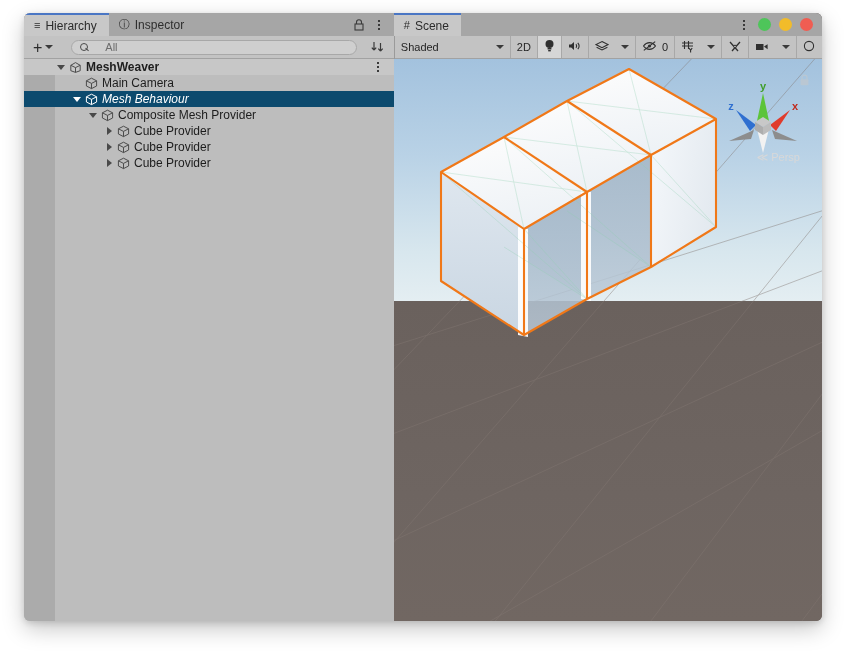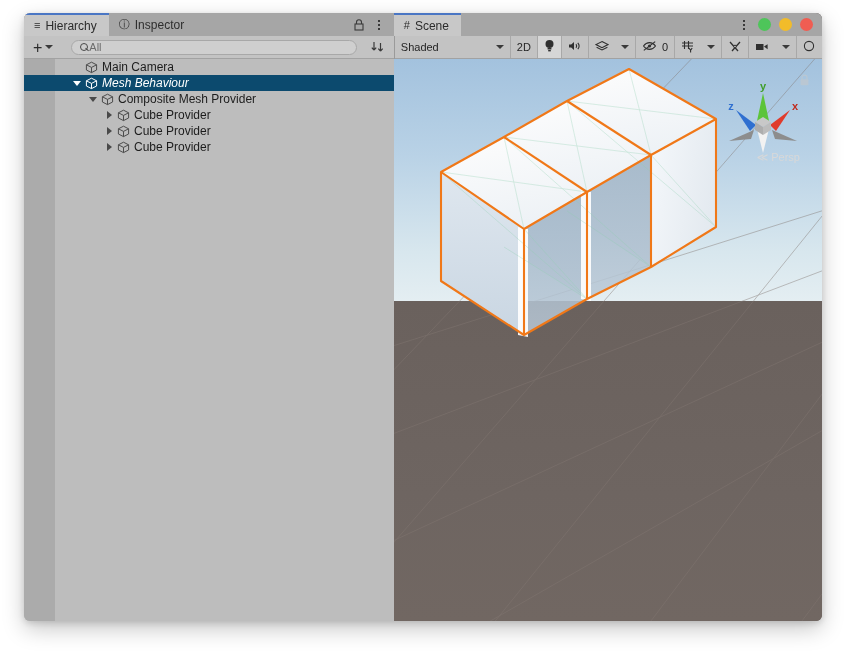--- a/index.html
+++ b/index.html
@@ -73,21 +73,21 @@
     width: 0; height: 0;
     border-left: 4px solid transparent; border-right: 4px solid transparent;
     border-top: 4px solid #3a3a3a;
   }
   .search-wrap {
     flex: 1; height: 15px;
     background: #cfcfcf;
     border: 1px solid #a8a8a8;
     border-radius: 8px;
     display: flex; align-items: center;
-    padding: 0 8px; gap: 0;
+    padding: 0 8px; gap: 16px;
     margin-left: 10px; margin-right: 6px;
   }
   .search-icon {
     width: 9px; height: 9px; position: relative; flex: none;
   }
   .search-icon::before {
     content: ""; position: absolute; left: 0; top: 0;
     width: 6px; height: 6px; border: 1.2px solid #4a4a4a; border-radius: 50%;
   }
   .search-icon::after {
@@ -255,20 +255,40 @@
         <svg width="15" height="14" viewBox="0 0 15 14">
           <path d="M4 2 L4 10 M4 10 L1.8 7.6 M4 10 L6.2 7.6" fill="none" stroke="#3a3a3a" stroke-width="1.2"></path>
           <path d="M10.5 3 L10.5 11 M10.5 11 L8.3 8.6 M10.5 11 L12.7 8.6" fill="none" stroke="#3a3a3a" stroke-width="1.2"></path>
         </svg>
       </div>
     </div>
 
     <div class="tree-area">
       <div class="gutter"></div>
       <div class="tree" id="tree-root">
+          <div class="row root">
+            <span style="width: 31px; flex: 0 0 auto;"></span>
+            <span class="twisty">
+              <span class="tri-down"></span>
+            </span>
+            <span class="obj-icon">
+              <svg width="13" height="13" viewBox="0 0 13 13">
+                <path d="M6.5 1.6 11.2 4.3v5.4L6.5 11.4 1.8 9.7V4.3z" fill="none" stroke="#4c4c4c" stroke-width="1"></path>
+                <path d="M1.8 4.3 6.5 6.6l4.7-2.3M6.5 6.6v4.8" fill="none" stroke="#4c4c4c" stroke-width="1"></path>
+              </svg>
+            </span>
+            <span class="row-label" style="font-weight: bold;">MeshWeaver</span>
+            <span class="icon-kebab kebab-inline">
+              <span class="kebab-dots">
+                <i></i>
+                <i></i>
+                <i></i>
+              </span>
+            </span>
+          </div>
           <div class="row">
             <span style="width: 47px; flex: 0 0 auto;"></span>
             <span class="twisty"></span>
             <span class="obj-icon">
               <svg width="13" height="13" viewBox="0 0 13 13">
                 <path d="M6.5 1.2 11.6 3.8 6.5 6.4 1.4 3.8z" fill="none" stroke="#4c4c4c" stroke-width="1"></path>
                 <path d="M1.4 3.8v5.2l5.1 2.6V6.4" fill="none" stroke="#4c4c4c" stroke-width="1"></path>
                 <path d="M11.6 3.8v5.2l-5.1 2.6" fill="none" stroke="#4c4c4c" stroke-width="1"></path>
               </svg>
             </span>

